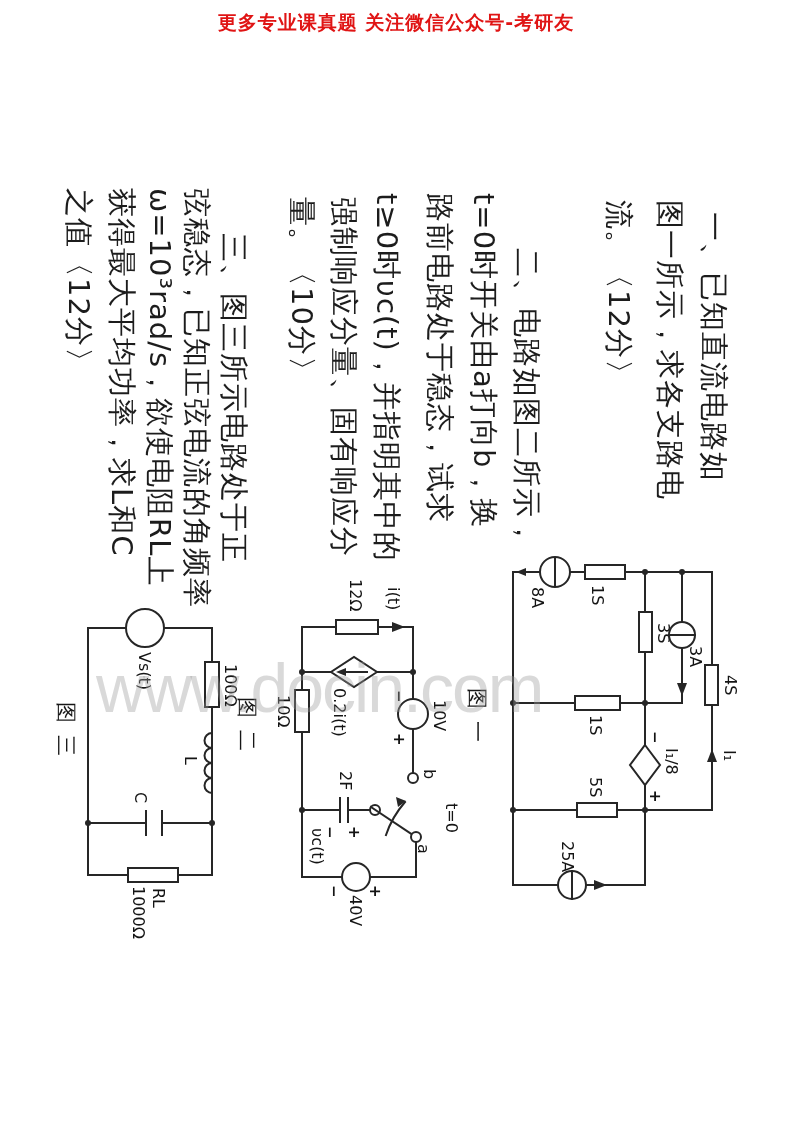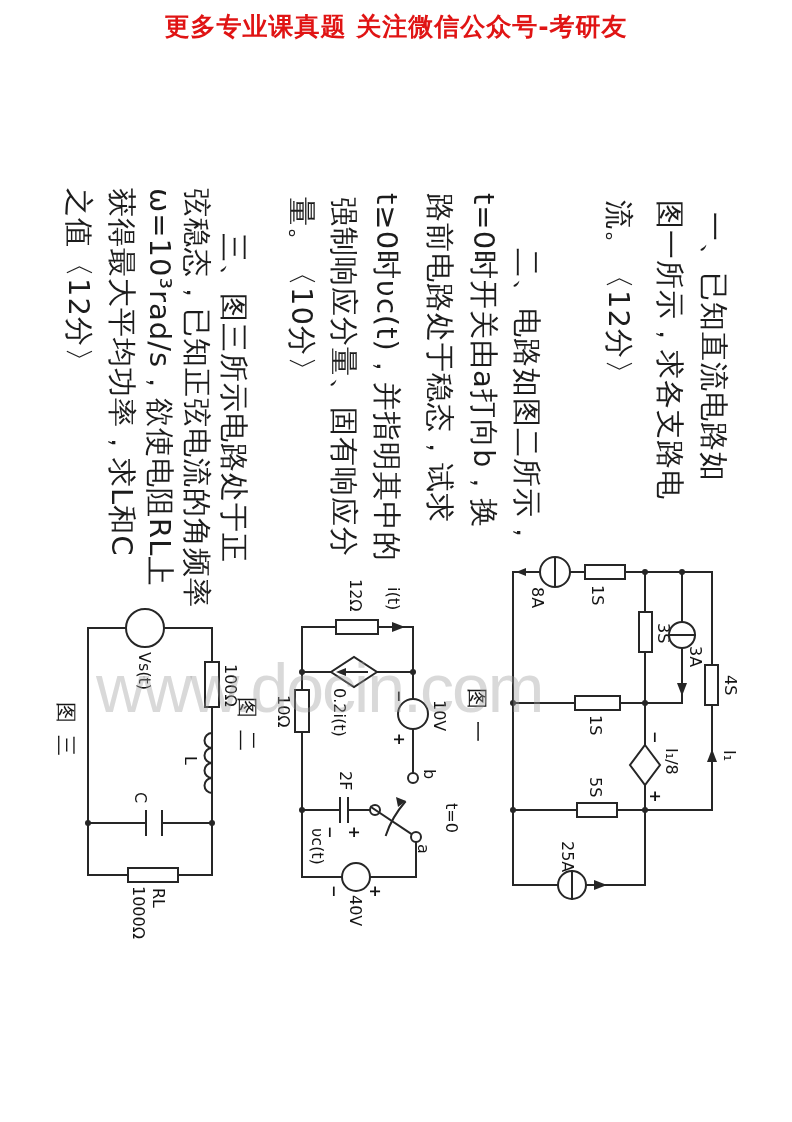--- a/index.html
+++ b/index.html
@@ -1,19 +1,19 @@
 <!DOCTYPE html>
 <html><head>
 <meta charset="utf-8">
 <style>
   html,body{margin:0;padding:0;background:#ffffff;}
   body{width:792px;height:1122px;position:relative;overflow:hidden;
        font-family:"DejaVu Sans",sans-serif;}
   .promo{position:absolute;top:10px;left:0;width:792px;text-align:center;
-         font-size:25px;font-weight:bold;color:#e01414;letter-spacing:1px;}
+         font-size:19px;font-weight:bold;color:#e01414;letter-spacing:1px;}
   
   .sheet{position:absolute;left:0;top:0;width:1122px;height:792px;
          transform-origin:0 0;transform:rotate(90deg) translateY(-792px);}
   .hline{position:absolute;font-size:29px;letter-spacing:1px;color:#1c1c1c;
          white-space:nowrap;font-family:"DejaVu Sans",sans-serif;}
   .fig{position:absolute;}
   svg{overflow:visible;}
   .w{stroke:#262626;stroke-width:2;fill:none;stroke-linecap:square;}
   .comp{stroke:#262626;stroke-width:2;fill:#ffffff;}
   .dot{fill:#262626;stroke:none;}

